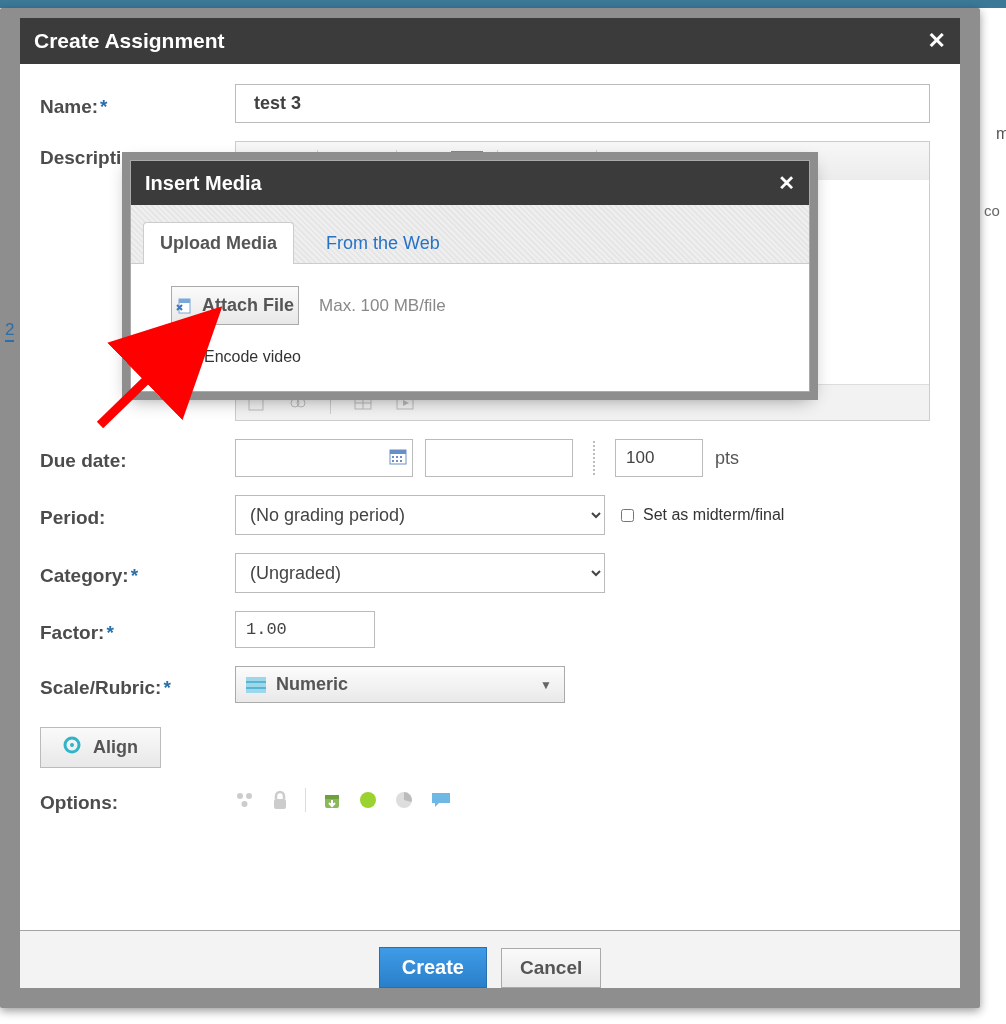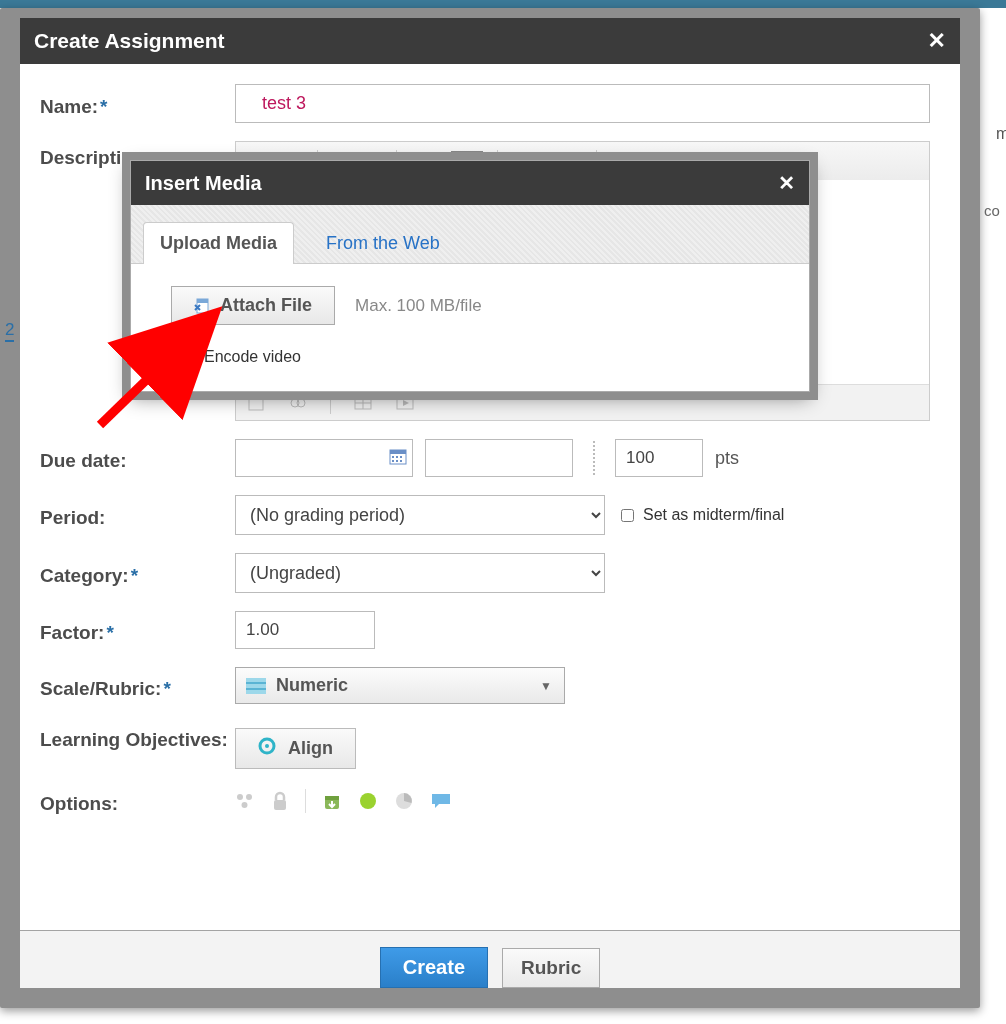--- a/index.html
+++ b/index.html
@@ -74,23 +74,24 @@
     font-size: 19px;
     font-weight: 600;
     color: #4c4c4c;
     padding-top: 6px;
   }
   .req { color: #2a6fa7; font-weight: 600; margin-left: 2px;}
   .input-col { flex: 1; display: flex; align-items: center; gap: 12px; }
   input[type=text].wide {
     width: 695px;
     border: 1px solid #bbb;
-    padding: 8px 26px;
+    padding: 8px 18px;
     font-size: 18px;
-    color: #be185d;
+    color: #404040;
+    font-weight: bold;
   }
   input[type=text].small {
     border: 1px solid #bbb;
     padding: 8px 10px;
     font-size: 17px;
     color: #444;
   }
   select {
     border: 1px solid #bbb;
     padding: 8px 10px;
@@ -174,21 +175,21 @@
     color: #2772c6;
     font-weight: 500;
   }
   .im-body {
     padding: 22px 24px 22px 40px;
     border-top: none;
     background: #fff;
   }
   .attach-btn {
     display: inline-flex; align-items: center; gap: 8px;
-    padding: 8px 22px;
+    padding: 8px 4px;
     border: 1px solid #aaa;
     background: linear-gradient(#fafafa,#e8e8e8);
     font-size: 18px; font-weight: 600; color: #555;
     cursor: pointer;
   }
   .attach-ic { width:18px; height:18px; display:inline-block; }
   .attach-ic svg { width:18px; height:18px; }
   .hint { color: #888; font-size: 17px; margin-left: 20px; }
   .encode-row { margin-top: 20px; display:flex; align-items:center; gap:8px; }
   .chk { width:18px; height:18px; accent-color:#1a74e8; }
@@ -421,21 +422,21 @@
           <option>(Ungraded)</option>
         </select>
       </div>
     </div>
 
     <div class="form-row">
       <div class="label-col">
         <span>Factor:</span><span class="req">*</span>
       </div>
       <div class="input-col">
-        <input type="text" class="small" style="width: 140px;" value="1.00">
+        <input type="text" class="small" style="width: 140px; font-family: Liberation Mono, monospace;" value="1.00">
       </div>
     </div>
 
     <div class="form-row">
       <div class="label-col">
         <span>Scale/Rubric:</span><span class="req">*</span>
       </div>
       <div class="input-col">
         <div class="scale-btn">
           <span class="scale-ic">
@@ -445,21 +446,20 @@
                 <line x1="0" y1="11" x2="20" y2="11" stroke="#5ab4d4" stroke-width="2"></line>
               </svg>
           </span>
           <span>Numeric</span>
           <span class="scale-caret">▼</span>
         </div>
       </div>
     </div>
 
     <div class="form-row top">
-      <div class="label-col" style="line-height:1.25">Learning Objectives:</div>
       <div class="input-col" style="padding-top:6px;">
         <div class="align-btn">
           <span class="align-ic">
             <svg viewBox="0 0 18 18">
                 <circle cx="9" cy="9" r="7" fill="none" stroke="#2fb4c8" stroke-width="3"></circle>
                 <circle cx="9" cy="9" r="2" fill="#2fb4c8"></circle>
               </svg>
           </span>
           <span>Align</span>
         </div>
@@ -508,21 +508,21 @@
               </svg>
             </span>
         </div>
       </div>
     </div>
 
   </div>
 
   <div class="dlg-footer">
     <button class="btn-primary">Create</button>
-    <button class="btn-secondary">Rubric</button>
+    <button class="btn-secondary">Cancel</button>
   </div>
 </div>
 
 <div class="insert-media">
   <div class="im-header">
     <span>Insert Media</span>
     <span class="dlg-close" style="font-size:20px">✕</span>
   </div>
   <div class="im-tabs">
     <div class="im-tab">Upload Media</div>

